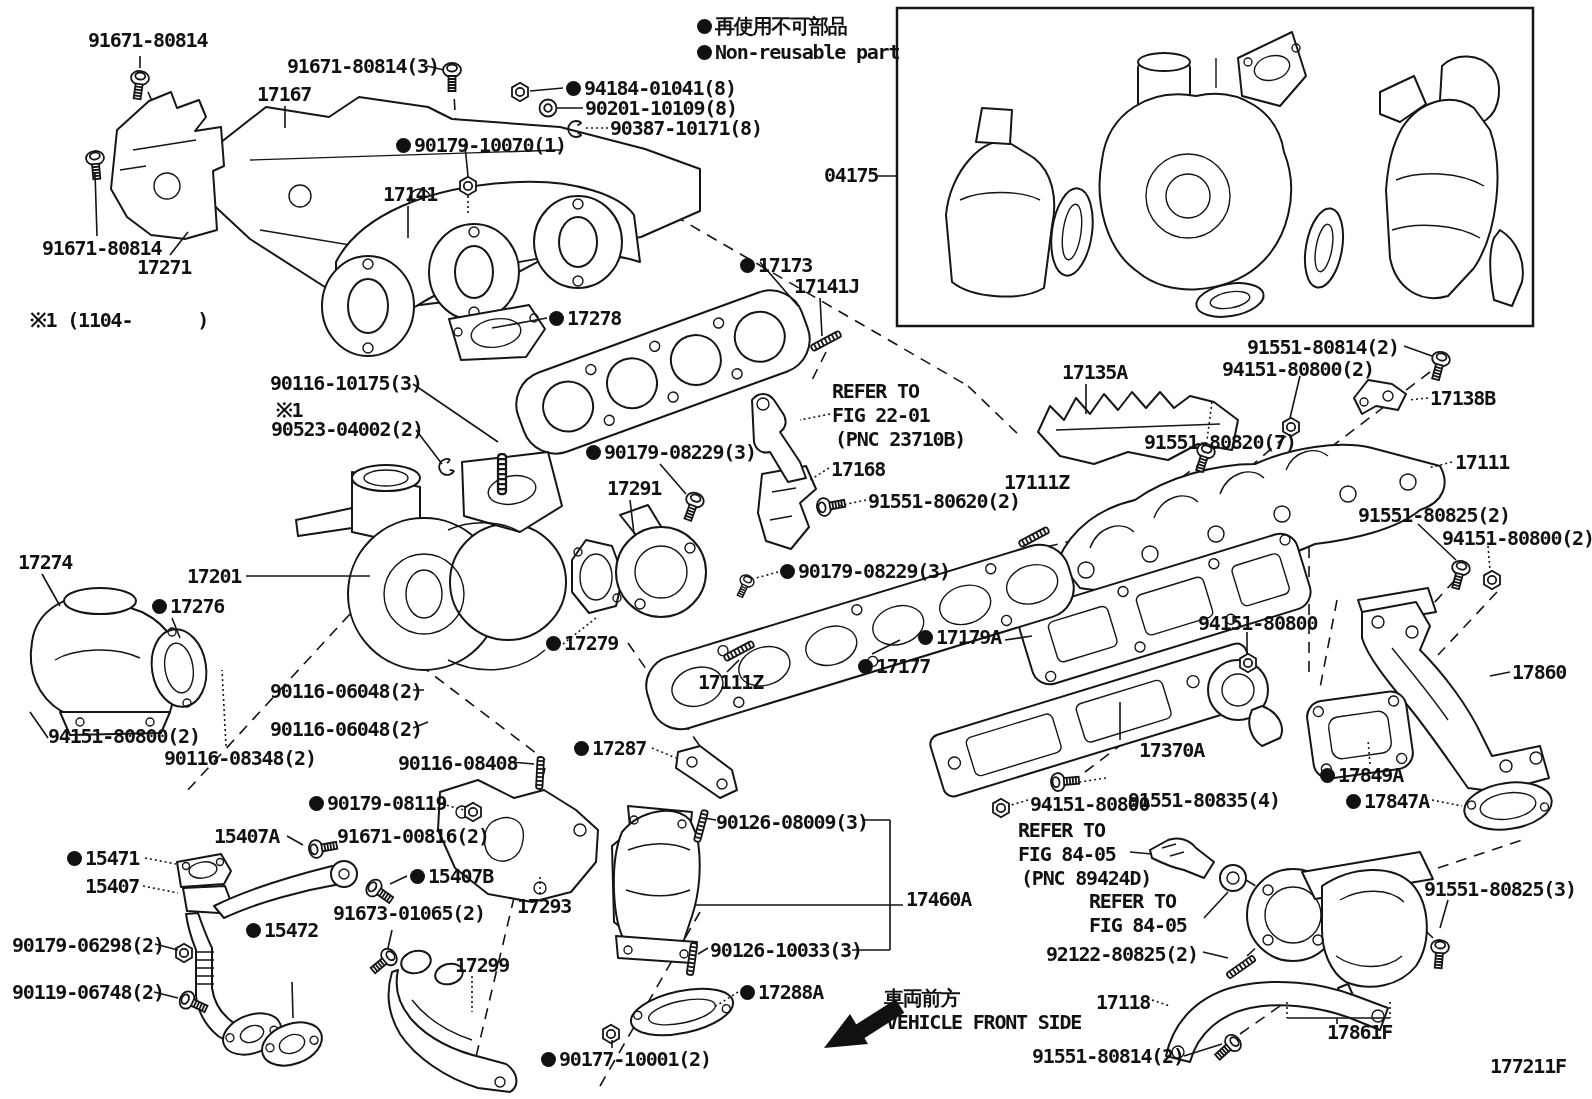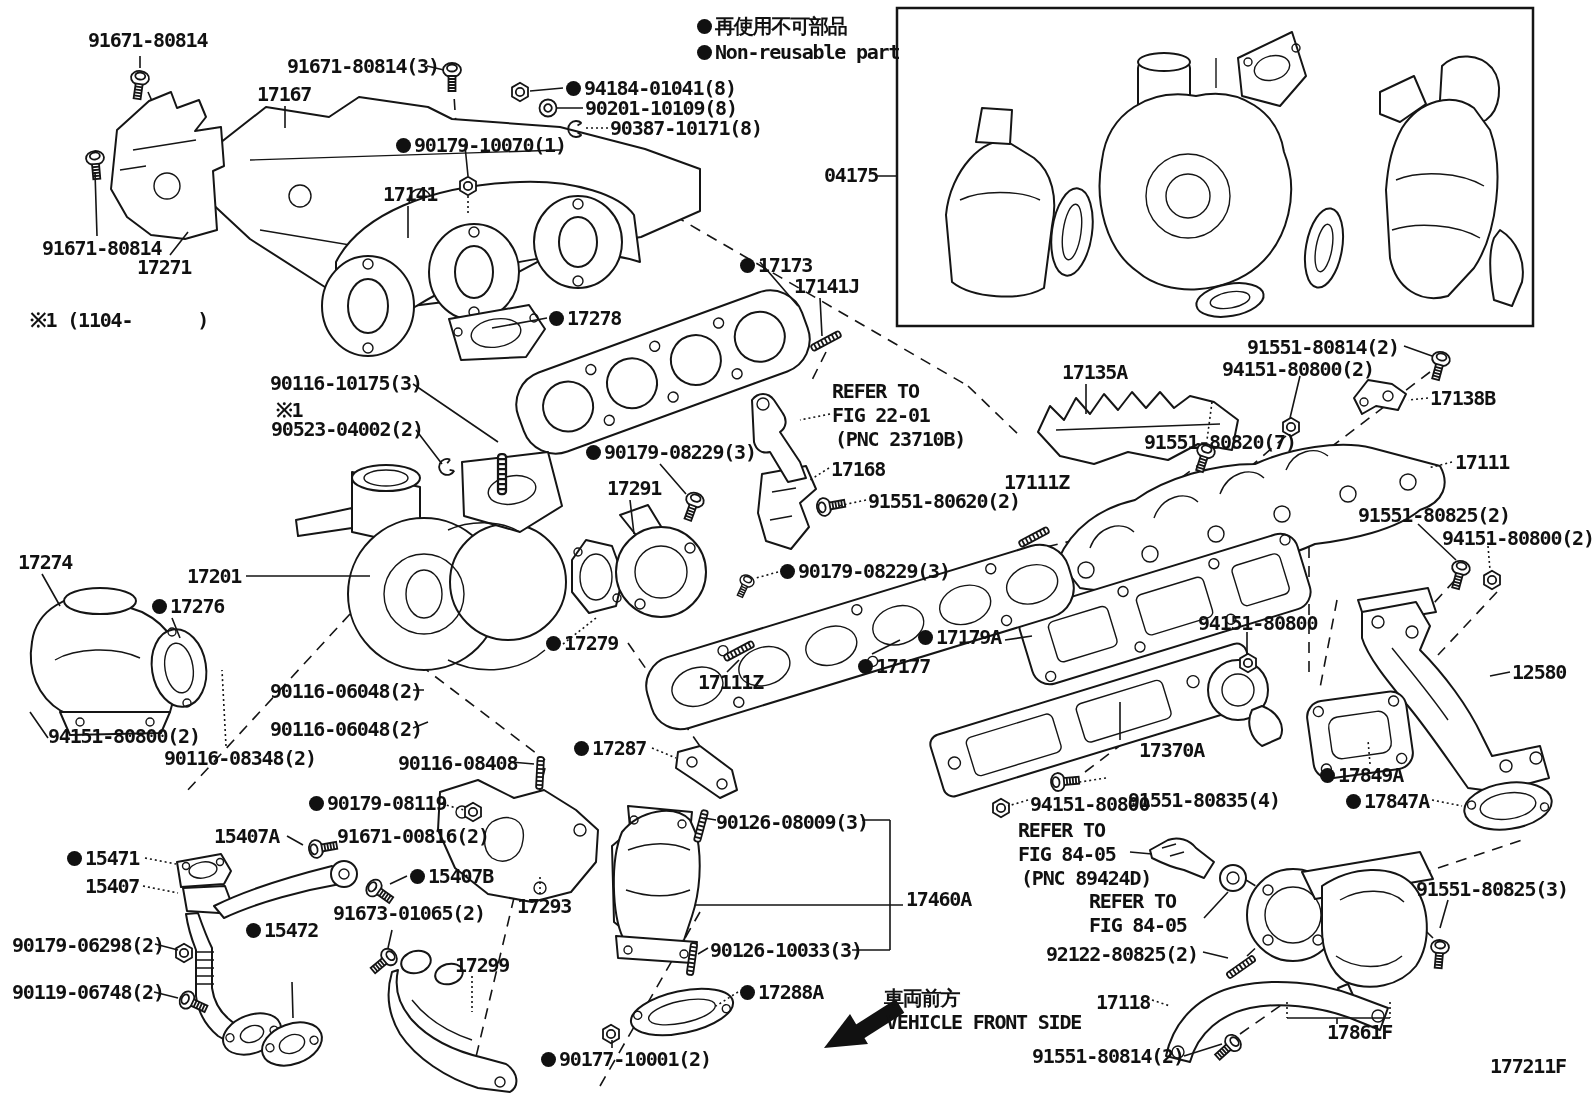--- a/index.html
+++ b/index.html
@@ -456,21 +456,21 @@
     <div class="lbl" style="left: 18px; top: 552px;"><span>17274</span></div>
     <div class="lbl" style="left: 152px; top: 596px;"><span class="dot"></span><span>17276</span></div>
     <div class="lbl" style="left: 1358px; top: 505px;"><span>91551-80825(2)</span></div>
     <div class="lbl" style="left: 1442px; top: 528px;"><span>94151-80800(2)</span></div>
     <div class="lbl" style="left: 780px; top: 561px;"><span class="dot"></span><span>90179-08229(3)</span></div>
     <div class="lbl" style="left: 546px; top: 633px;"><span class="dot"></span><span>17279</span></div>
     <div class="lbl" style="left: 1198px; top: 613px;"><span>94151-80800</span></div>
     <div class="lbl" style="left: 698px; top: 672px;"><span>17111Z</span></div>
     <div class="lbl" style="left: 858px; top: 656px;"><span class="dot"></span><span>17177</span></div>
     <div class="lbl" style="left: 918px; top: 627px;"><span class="dot"></span><span>17179A</span></div>
-    <div class="lbl" style="left: 1512px; top: 662px;"><span>12580</span></div>
+    <div class="lbl" style="left: 1512px; top: 662px;"><span>17860</span></div>
     <div class="lbl" style="left: 270px; top: 681px;"><span>90116-06048(2)</span></div>
     <div class="lbl" style="left: 270px; top: 719px;"><span>90116-06048(2)</span></div>
     <div class="lbl" style="left: 48px; top: 726px;"><span>94151-80800(2)</span></div>
     <div class="lbl" style="left: 164px; top: 748px;"><span>90116-08348(2)</span></div>
     <div class="lbl" style="left: 1095px; top: 740px; margin-left: 44px;"><span>17370A</span></div>
     <div class="lbl" style="left: 1108px; top: 790px; margin-left: 20px;"><span>91551-80835(4)</span></div>
     <div class="lbl" style="left: 1030px; top: 794px;"><span>94151-80800</span></div>
     <div class="lbl" style="left: 1320px; top: 765px;"><span class="dot"></span><span>17849A</span></div>
     <div class="lbl" style="left: 1346px; top: 791px;"><span class="dot"></span><span>17847A</span></div>
     <div class="lbl" style="left: 398px; top: 753px;"><span>90116-08408</span></div>
@@ -493,18 +493,18 @@
     <div class="lbl" style="left: 12px; top: 935px;"><span>90179-06298(2)</span></div>
     <div class="lbl" style="left: 12px; top: 982px;"><span>90119-06748(2)</span></div>
     <div class="lbl" style="left: 246px; top: 920px;"><span class="dot"></span><span>15472</span></div>
     <div class="lbl" style="left: 455px; top: 955px;"><span>17299</span></div>
     <div class="lbl" style="left: 710px; top: 940px;"><span>90126-10033(3)</span></div>
     <div class="lbl" style="left: 1046px; top: 944px;"><span>92122-80825(2)</span></div>
     <div class="lbl" style="left: 740px; top: 982px;"><span class="dot"></span><span>17288A</span></div>
     <div class="lbl" style="left: 884px; top: 988px;"><span>車両前方</span></div>
     <div class="lbl" style="left: 886px; top: 1012px;"><span>VEHICLE FRONT SIDE</span></div>
     <div class="lbl" style="left: 1096px; top: 992px;"><span>17118</span></div>
-    <div class="lbl" style="left: 1416px; top: 879px;"><span>91551-80825(3)</span></div>
+    <div class="lbl" style="left: 1416px; top: 879px; padding-left: 8px;"><span>91551-80825(3)</span></div>
     <div class="lbl" style="left: 1327px; top: 1022px;"><span>17861F</span></div>
     <div class="lbl" style="left: 541px; top: 1049px;"><span class="dot"></span><span>90177-10001(2)</span></div>
     <div class="lbl" style="left: 1032px; top: 1046px;"><span>91551-80814(2)</span></div>
     <div class="lbl" style="left: 1490px; top: 1056px;"><span>177211F</span></div>
   </div>
 
 </body></html>

